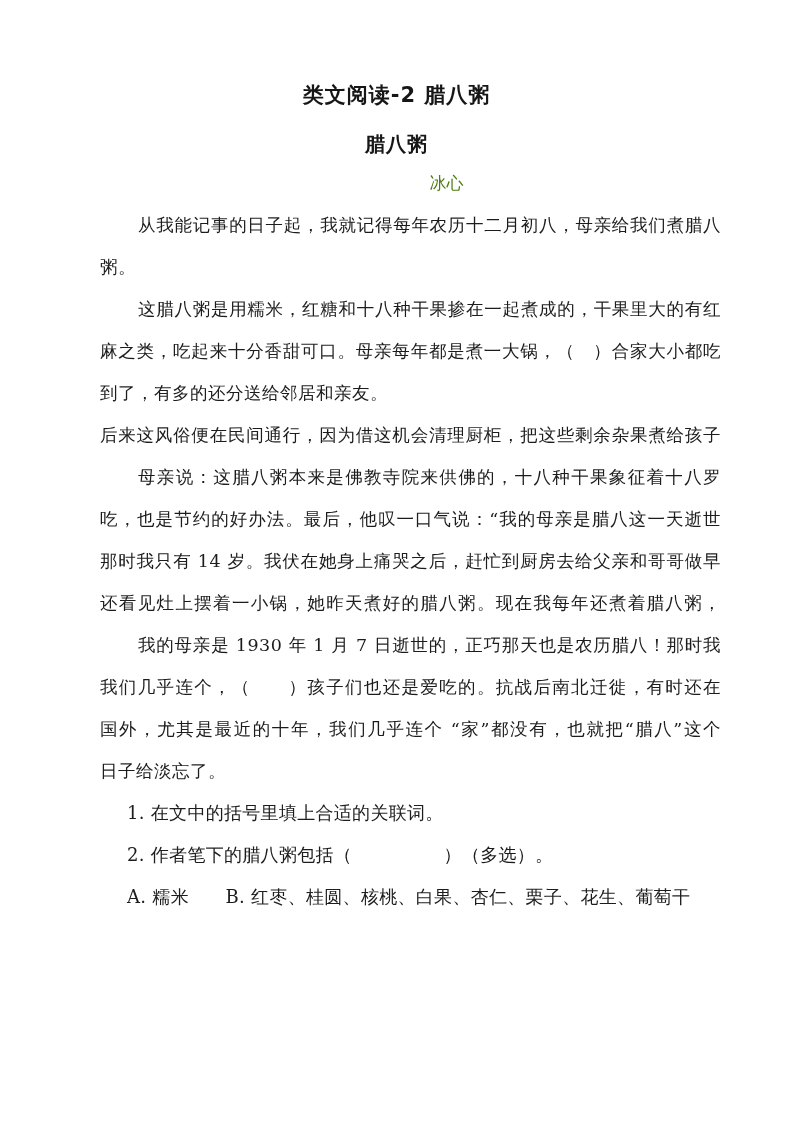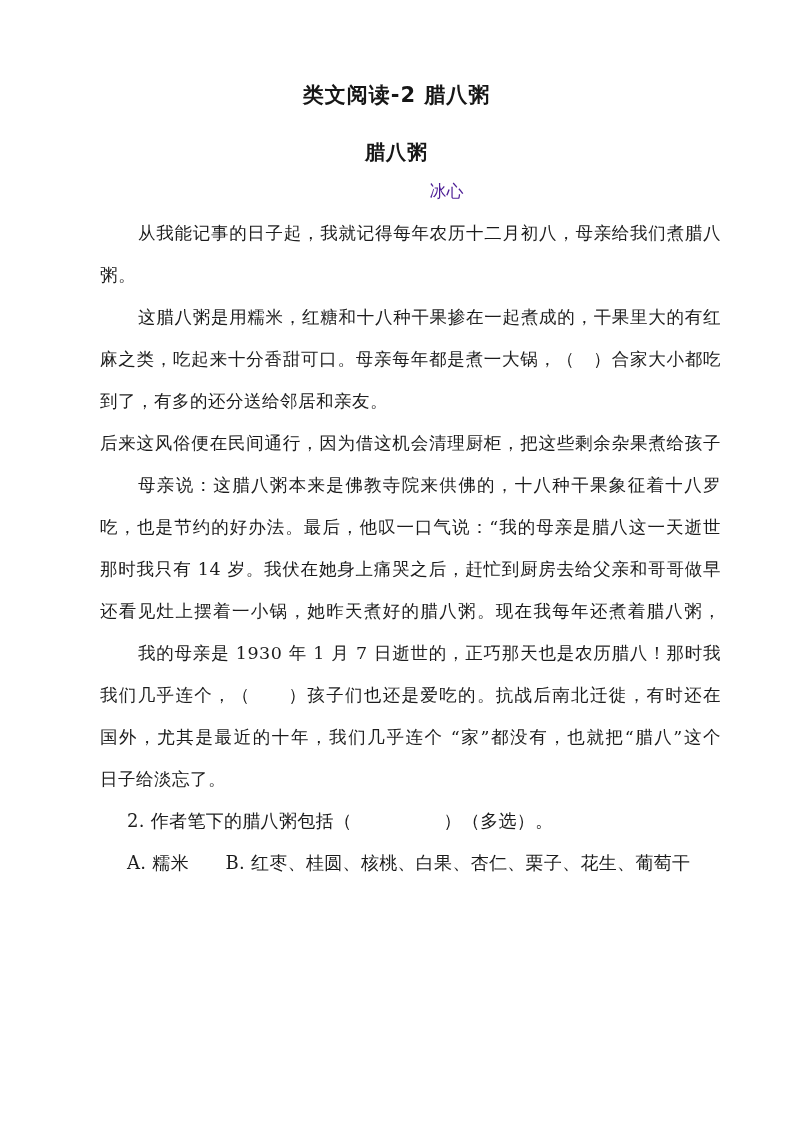--- a/index.html
+++ b/index.html
@@ -22,29 +22,29 @@
     letter-spacing: 1px;
     color: #161616;
   }
   .doc-subtitle {
     font-family: "DejaVu Sans", sans-serif;
     font-weight: 700;
     font-size: 20px;
     line-height: 28px;
     text-align: center;
     letter-spacing: 1px;
-    margin-top: 29px;
+    margin-top: 21px;
     color: #161616;
   }
   .author-line {
     text-align: center;
     margin-top: 12px;
     font-size: 17px;
     line-height: 26px;
-    color: #4c1d95;
+    color: #4d7c0f;
   }
   .author-shift { position: relative; left: 50px; display: inline-block; }
   .content {
     margin: 8px 72px 0 100px; 
   }
   .line {
     height: 42px;
     line-height: 42px;
     font-size: 17.5px;
     letter-spacing: 0.5px;
@@ -83,17 +83,18 @@
         <div class="line  indent fill">母亲说：这腊八粥本来是佛教寺院来供佛的，十八种干果象征着十八罗汉，</div>
         <div class="line  fill">吃，也是节约的好办法。最后，他叹一口气说：“我的母亲是腊八这一天逝世的，</div>
         <div class="line  fill">那时我只有 14 岁。我伏在她身上痛哭之后，赶忙到厨房去给父亲和哥哥做早饭，</div>
         <div class="line  fill">还看见灶上摆着一小锅，她昨天煮好的腊八粥。现在我每年还煮着腊八粥，</div>
         <div class="line  indent fill">我的母亲是 1930 年 1 月 7 日逝世的，正巧那天也是农历腊八！那时我也有</div>
         <div class="line  fill">我们几乎连个，（　　）孩子们也还是爱吃的。抗战后南北迁徙，有时还在</div>
         <div class="line  fill">国外，尤其是最近的十年，我们几乎连个 “家”都没有，也就把“腊八”这个</div>
         <div class="line  lastline">日子给淡忘了。</div>
       </div>
     <div id="question-lines">
+        <div class="line q indent lastline">1. 在文中的括号里填上合适的关联词。</div>
         <div class="line q indent lastline">2. 作者笔下的腊八粥包括（　　　　　）（多选）。</div>
         <div class="line q indent lastline">A. 糯米　　B. 红枣、桂圆、核桃、白果、杏仁、栗子、花生、葡萄干</div>
       </div>
   </div>
 </div>
 
 </body></html>

